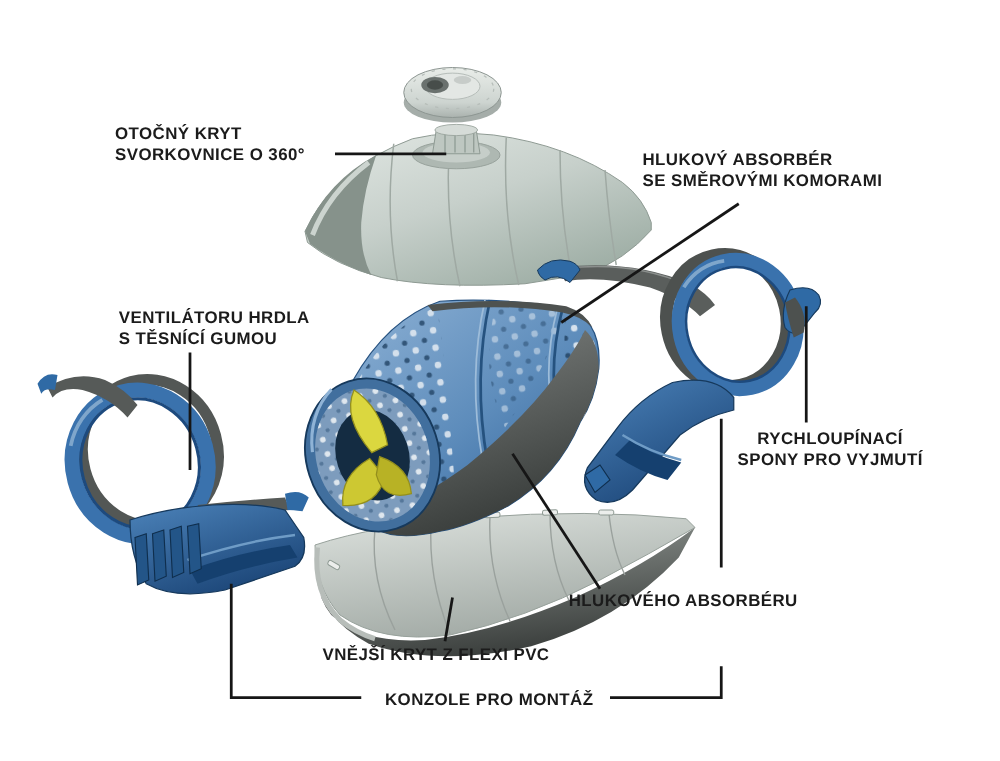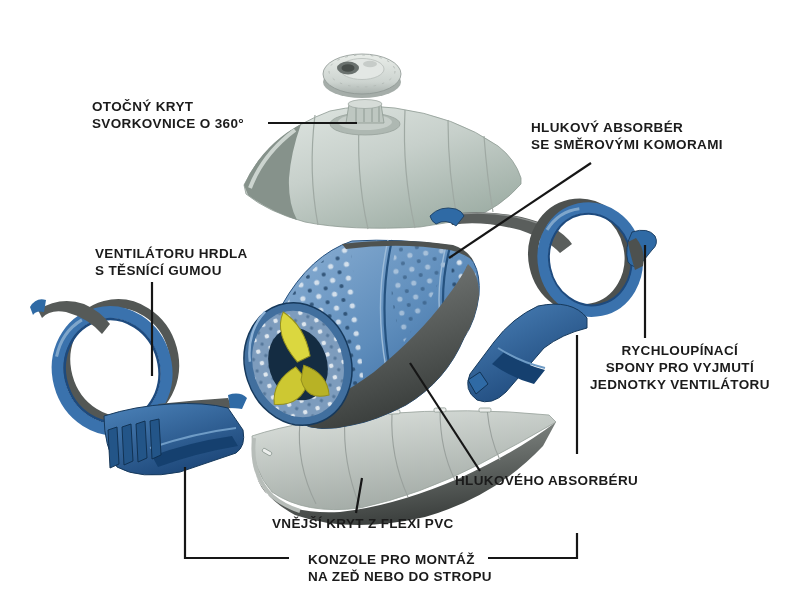--- a/index.html
+++ b/index.html
@@ -208,42 +208,40 @@
     <polyline points="488,546 577,546 577,521"></polyline>
     <line x1="577" y1="442" x2="577" y2="323"></line>
   </g>
 </svg>
 
 <div class="lbl" style="left:92px;top:86px;">
   <div>OTOČNÝ KRYT</div>
   <div>SVORKOVNICE O 360°</div>
 </div>
 
-<div class="lbl" style="left:531px;top:107px;">
+<div class="lbl" style="left:514px;top:107px;">
   <div>HLUKOVÝ ABSORBÉR</div>
   <div>SE SMĚROVÝMI KOMORAMI</div>
 </div>
 
 <div class="lbl" style="left:95px;top:233px;">
   <div>VENTILÁTORU HRDLA</div>
   <div>S TĚSNÍCÍ GUMOU</div>
 </div>
 
 <div class="lbl" style="left:590px;top:330px;text-align:center;">
   <div>RYCHLOUPÍNACÍ</div>
   <div>SPONY PRO VYJMUTÍ</div>
-  <div>JEDNOTKY VENTILÁTORU</div>
 </div>
 
 <div class="lbl" style="left:455px;top:460px;">
   <div>HLUKOVÉHO ABSORBÉRU</div>
 </div>
 
-<div class="lbl" style="left:272px;top:503px;">
+<div class="lbl" style="left:258px;top:503px;">
   <div>VNĚJŠÍ KRYT Z FLEXI PVC</div>
 </div>
 
 <div class="lbl" style="left:308px;top:539px;">
   <div>KONZOLE PRO MONTÁŽ</div>
-  <div>NA ZEĎ NEBO DO STROPU</div>
 </div>
 
 </div>
 
 </body></html>

